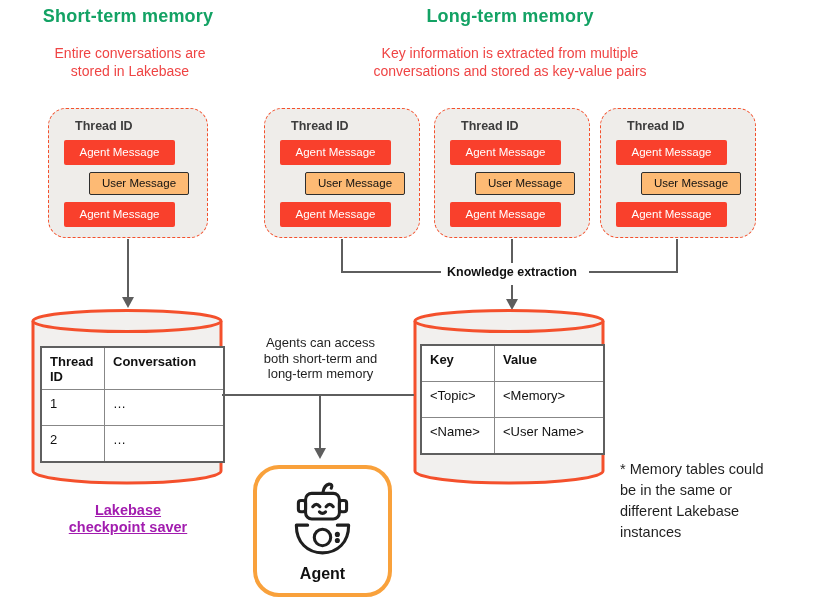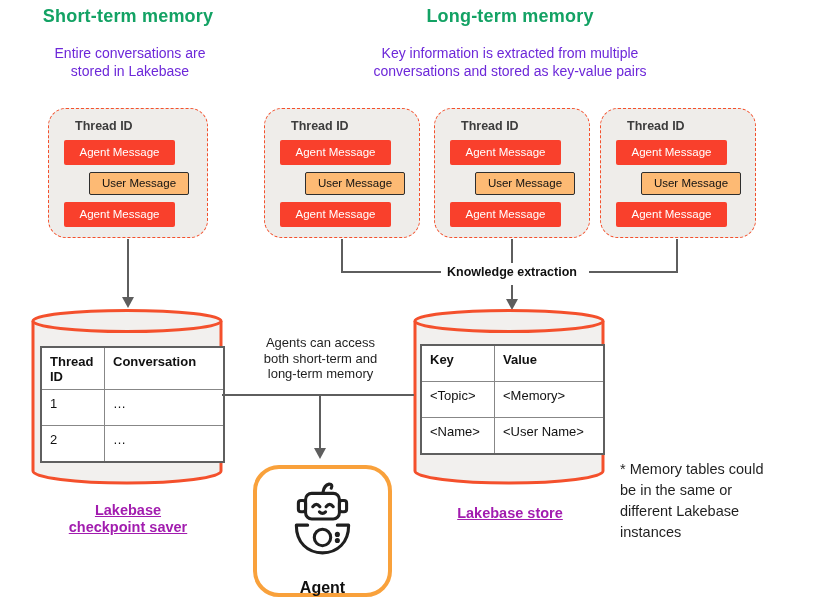--- a/index.html
+++ b/index.html
@@ -7,21 +7,21 @@
     position:relative; width:834px; height:604px; margin:0 auto;
     background:#ffffff; overflow:hidden;
     font-family:"Liberation Sans","DejaVu Sans",sans-serif;
     color:#1a1a1a;
   }
   .abs { position:absolute; }
   .preline { white-space:pre-line; }
   .center { text-align:center; }
 
   .section-title { font-size:18px; font-weight:bold; color:#13A264; letter-spacing:0.2px; }
-  .section-sub { font-size:14px; line-height:18px; color:#6d28d9; }
+  .section-sub { font-size:14px; line-height:18px; color:#ef4444; }
 
   .thread-card {
     position:absolute; top:108px; height:130px; box-sizing:border-box;
     background:#EFEDEA; border:1.6px dashed #F4502C; border-radius:18px;
   }
   .card-title { padding:10px 0 7px 26px; font-size:12.5px; font-weight:bold; color:#3d3d3d; }
   .msg {
     box-sizing:border-box; width:111px; height:25px; margin-bottom:7px;
     font-size:11.5px; line-height:24px; text-align:center; border-radius:2px;
   }
@@ -47,21 +47,21 @@
   #table-right td.c1 { width:58px; } #table-right td.c2 { width:94px; }
 
   .db-caption { font-size:14.5px; font-weight:bold; line-height:17px; color:#a21caf;text-decoration:underline; }
   .footnote { font-size:14.5px; line-height:21px; color:#1f1f1f; }
 
   #agent-box {
     position:absolute; left:253px; top:465px; width:139px; height:132px;
     box-sizing:border-box; background:#ffffff;
     border:4px solid #F9A13B; border-radius:26px; text-align:center;
   }
-  #agent-box .agent-label { font-size:16px; font-weight:bold; color:#111111; margin-top:16px; }
+  #agent-box .agent-label { font-size:16px; font-weight:bold; color:#111111; margin-top:2px; }
 </style>
 </head>
 <body>
 
 <div id="stage">
 
   <div class="abs section-title center" style="left:18px; top:6px; width:220px;">Short-term memory</div>
   <div class="abs section-sub preline center" style="left:20px; top:44px; width:220px;">Entire conversations are
 stored in Lakebase</div>
 
@@ -174,20 +174,19 @@
       <path d="M9,45 h11 M49,45 h11 M9,45 c0,17 11,27 25.5,27 c14.5,0 25.5,-10 25.5,-27"></path>
       <circle cx="34.5" cy="57" r="8"></circle>
       <circle cx="49" cy="54" r="1" fill="#1f1f1f"></circle>
       <circle cx="49" cy="60" r="1" fill="#1f1f1f"></circle>
     </svg>
     <div class="agent-label">Agent</div>
   </div>
 
   <div class="abs db-caption preline center" style="left:38px; top:502px; width:180px;">Lakebase
 checkpoint saver</div>
-  <div class="abs db-caption center" style="left:430px; top:505px; width:160px;">Lakebase store</div>
 
   <div class="abs footnote preline" style="left:620px; top:459px; width:210px;">* Memory tables could
 be in the same or
 different Lakebase
 instances</div>
 
 </div>
 
 </body></html>

